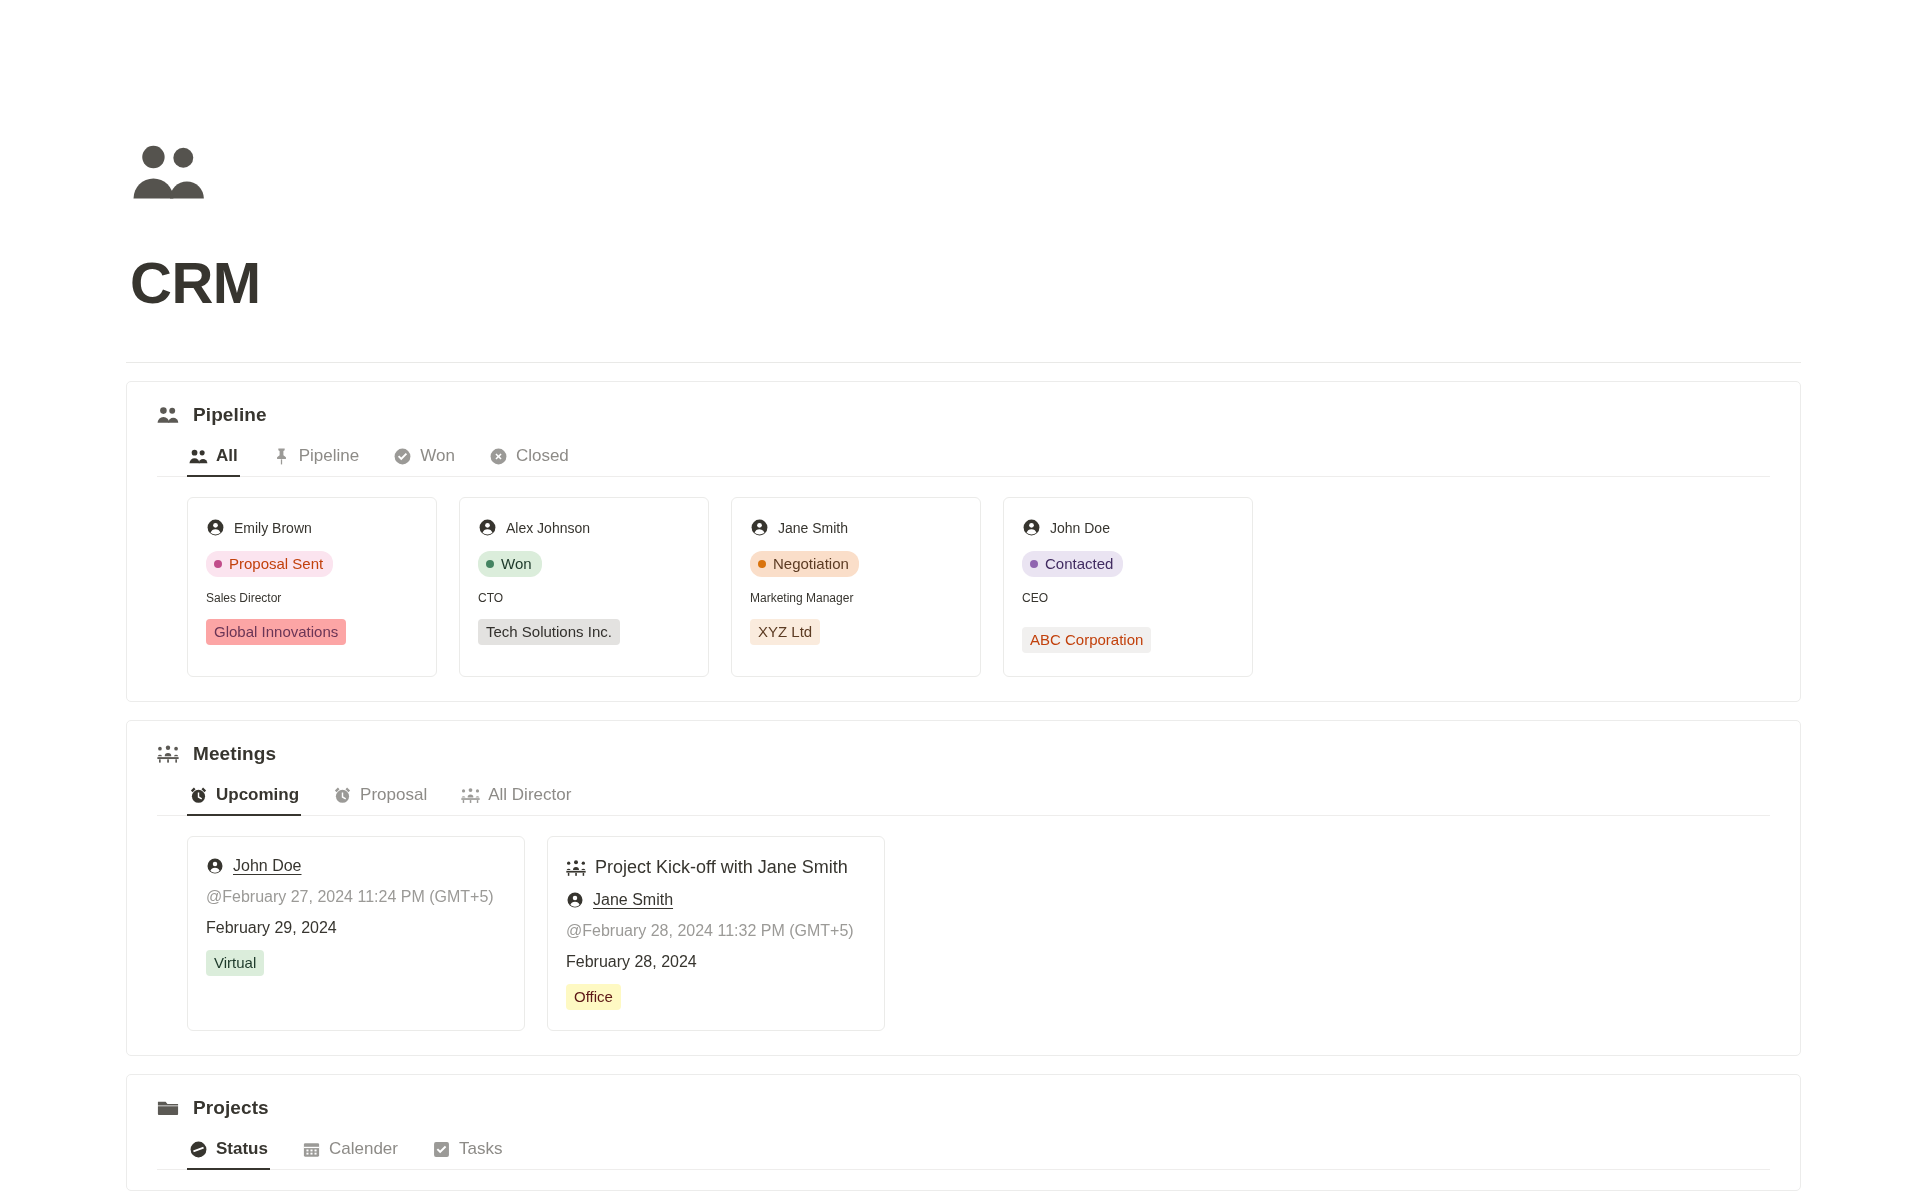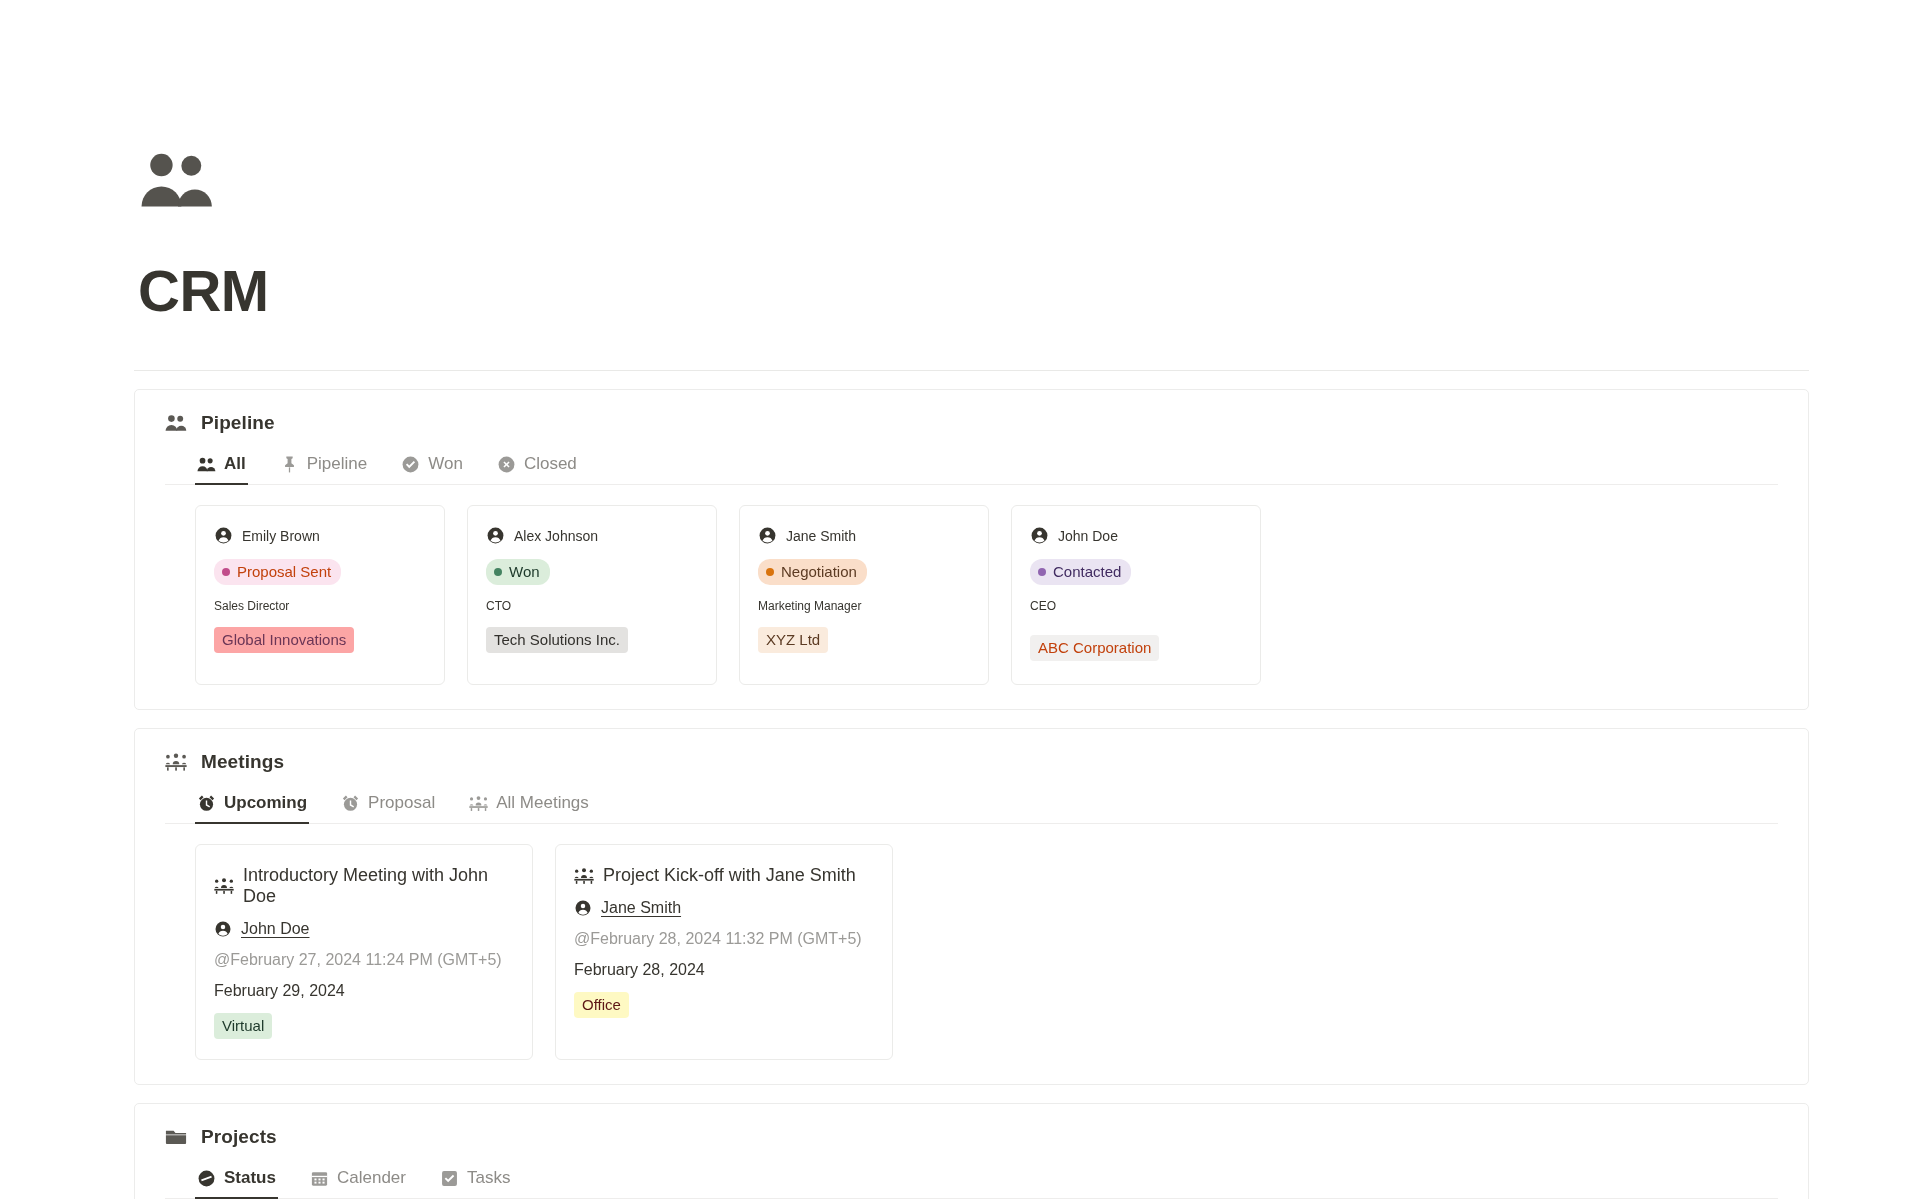--- a/index.html
+++ b/index.html
@@ -8,21 +8,21 @@
     height: 1199px;
     background: #ffffff;
     font-family: "Liberation Sans", sans-serif;
     color: #37352f;
     overflow: hidden;
   }
   .page {
     position: relative;
     width: 1920px;
     height: 1032px;
-    padding: 12px;
+    padding: 4px;
   }
 
   
   .header {
     padding: 140px 0 0 126px;
   }
   .page-icon {
     width: 78px;
     height: 56px;
     color: #55534e;
@@ -384,74 +384,57 @@
               <circle cx="20.8" cy="4.2" r="2"></circle>
             <path d="M0.8 12.4a2.6 2.6 0 0 1 4.8 0z"></path>
               <path d="M8.4 12.4a3.6 3.6 0 0 1 7.2 0z"></path>
               <path d="M18.4 12.4a2.6 2.6 0 0 1 4.8 0z"></path>
             <rect x="0.4" y="13.4" width="23.2" height="2.1"></rect>
             <rect x="2.2" y="15.8" width="1.8" height="3.6"></rect>
               <rect x="11.1" y="15.8" width="1.9" height="3.6"></rect>
               <rect x="20" y="15.8" width="1.8" height="3.6"></rect>
           </svg>
         </span>
-        <span>All Meetings</span>
+        <span>All Director</span>
       </div>
     </div>
 
     <div class="card-row">
+      <div class="card meeting-card">
+        <div class="m-person">
+          <span class="p-icon">
+            <svg viewBox="0 0 24 24" width="18" height="18" fill="#37352f">
+              <circle cx="12" cy="12" r="10"></circle>
+                <circle cx="12" cy="9.3" r="3" fill="#ffffff"></circle>
+              <path d="M5.8 18.6a6.6 6.6 0 0 1 12.4 0 9.6 9.6 0 0 1-12.4 0z" fill="#ffffff"></path>
+            </svg>
+          </span>
+          <span class="lnk">John Doe</span>
+        </div>
+        <span class="m-stamp">@February 27, 2024 11:24 PM (GMT+5)</span>
+        <span class="m-date">February 29, 2024</span>
+        <span class="tag" style="background: rgb(219, 237, 219); color: rgb(28, 56, 41);">Virtual</span>
+      </div>
+
       <div class="card meeting-card">
         <div class="m-title">
           <span class="g-icon">
             <svg viewBox="0 0 24 20" width="20" height="20" fill="#37352f">
               <circle cx="3.2" cy="4.2" r="2"></circle>
                 <circle cx="12" cy="3.2" r="2.4"></circle>
                 <circle cx="20.8" cy="4.2" r="2"></circle>
               <path d="M0.8 12.4a2.6 2.6 0 0 1 4.8 0z"></path>
                 <path d="M8.4 12.4a3.6 3.6 0 0 1 7.2 0z"></path>
                 <path d="M18.4 12.4a2.6 2.6 0 0 1 4.8 0z"></path>
               <rect x="0.4" y="13.4" width="23.2" height="2.1"></rect>
               <rect x="2.2" y="15.8" width="1.8" height="3.6"></rect>
                 <rect x="11.1" y="15.8" width="1.9" height="3.6"></rect>
                 <rect x="20" y="15.8" width="1.8" height="3.6"></rect>
             </svg>
           </span>
-          <span>Introductory Meeting with John Doe</span>
-        </div>
-        <div class="m-person">
-          <span class="p-icon">
-            <svg viewBox="0 0 24 24" width="18" height="18" fill="#37352f">
-              <circle cx="12" cy="12" r="10"></circle>
-                <circle cx="12" cy="9.3" r="3" fill="#ffffff"></circle>
-              <path d="M5.8 18.6a6.6 6.6 0 0 1 12.4 0 9.6 9.6 0 0 1-12.4 0z" fill="#ffffff"></path>
-            </svg>
-          </span>
-          <span class="lnk">John Doe</span>
-        </div>
-        <span class="m-stamp">@February 27, 2024 11:24 PM (GMT+5)</span>
-        <span class="m-date">February 29, 2024</span>
-        <span class="tag" style="background: rgb(219, 237, 219); color: rgb(28, 56, 41);">Virtual</span>
-      </div>
-
-      <div class="card meeting-card">
-        <div class="m-title">
-          <span class="g-icon">
-            <svg viewBox="0 0 24 20" width="20" height="20" fill="#37352f">
-              <circle cx="3.2" cy="4.2" r="2"></circle>
-                <circle cx="12" cy="3.2" r="2.4"></circle>
-                <circle cx="20.8" cy="4.2" r="2"></circle>
-              <path d="M0.8 12.4a2.6 2.6 0 0 1 4.8 0z"></path>
-                <path d="M8.4 12.4a3.6 3.6 0 0 1 7.2 0z"></path>
-                <path d="M18.4 12.4a2.6 2.6 0 0 1 4.8 0z"></path>
-              <rect x="0.4" y="13.4" width="23.2" height="2.1"></rect>
-              <rect x="2.2" y="15.8" width="1.8" height="3.6"></rect>
-                <rect x="11.1" y="15.8" width="1.9" height="3.6"></rect>
-                <rect x="20" y="15.8" width="1.8" height="3.6"></rect>
-            </svg>
-          </span>
           <span>Project Kick-off with Jane Smith</span>
         </div>
         <div class="m-person">
           <span class="p-icon">
             <svg viewBox="0 0 24 24" width="18" height="18" fill="#37352f">
               <circle cx="12" cy="12" r="10"></circle>
                 <circle cx="12" cy="9.3" r="3" fill="#ffffff"></circle>
               <path d="M5.8 18.6a6.6 6.6 0 0 1 12.4 0 9.6 9.6 0 0 1-12.4 0z" fill="#ffffff"></path>
             </svg>
           </span>

